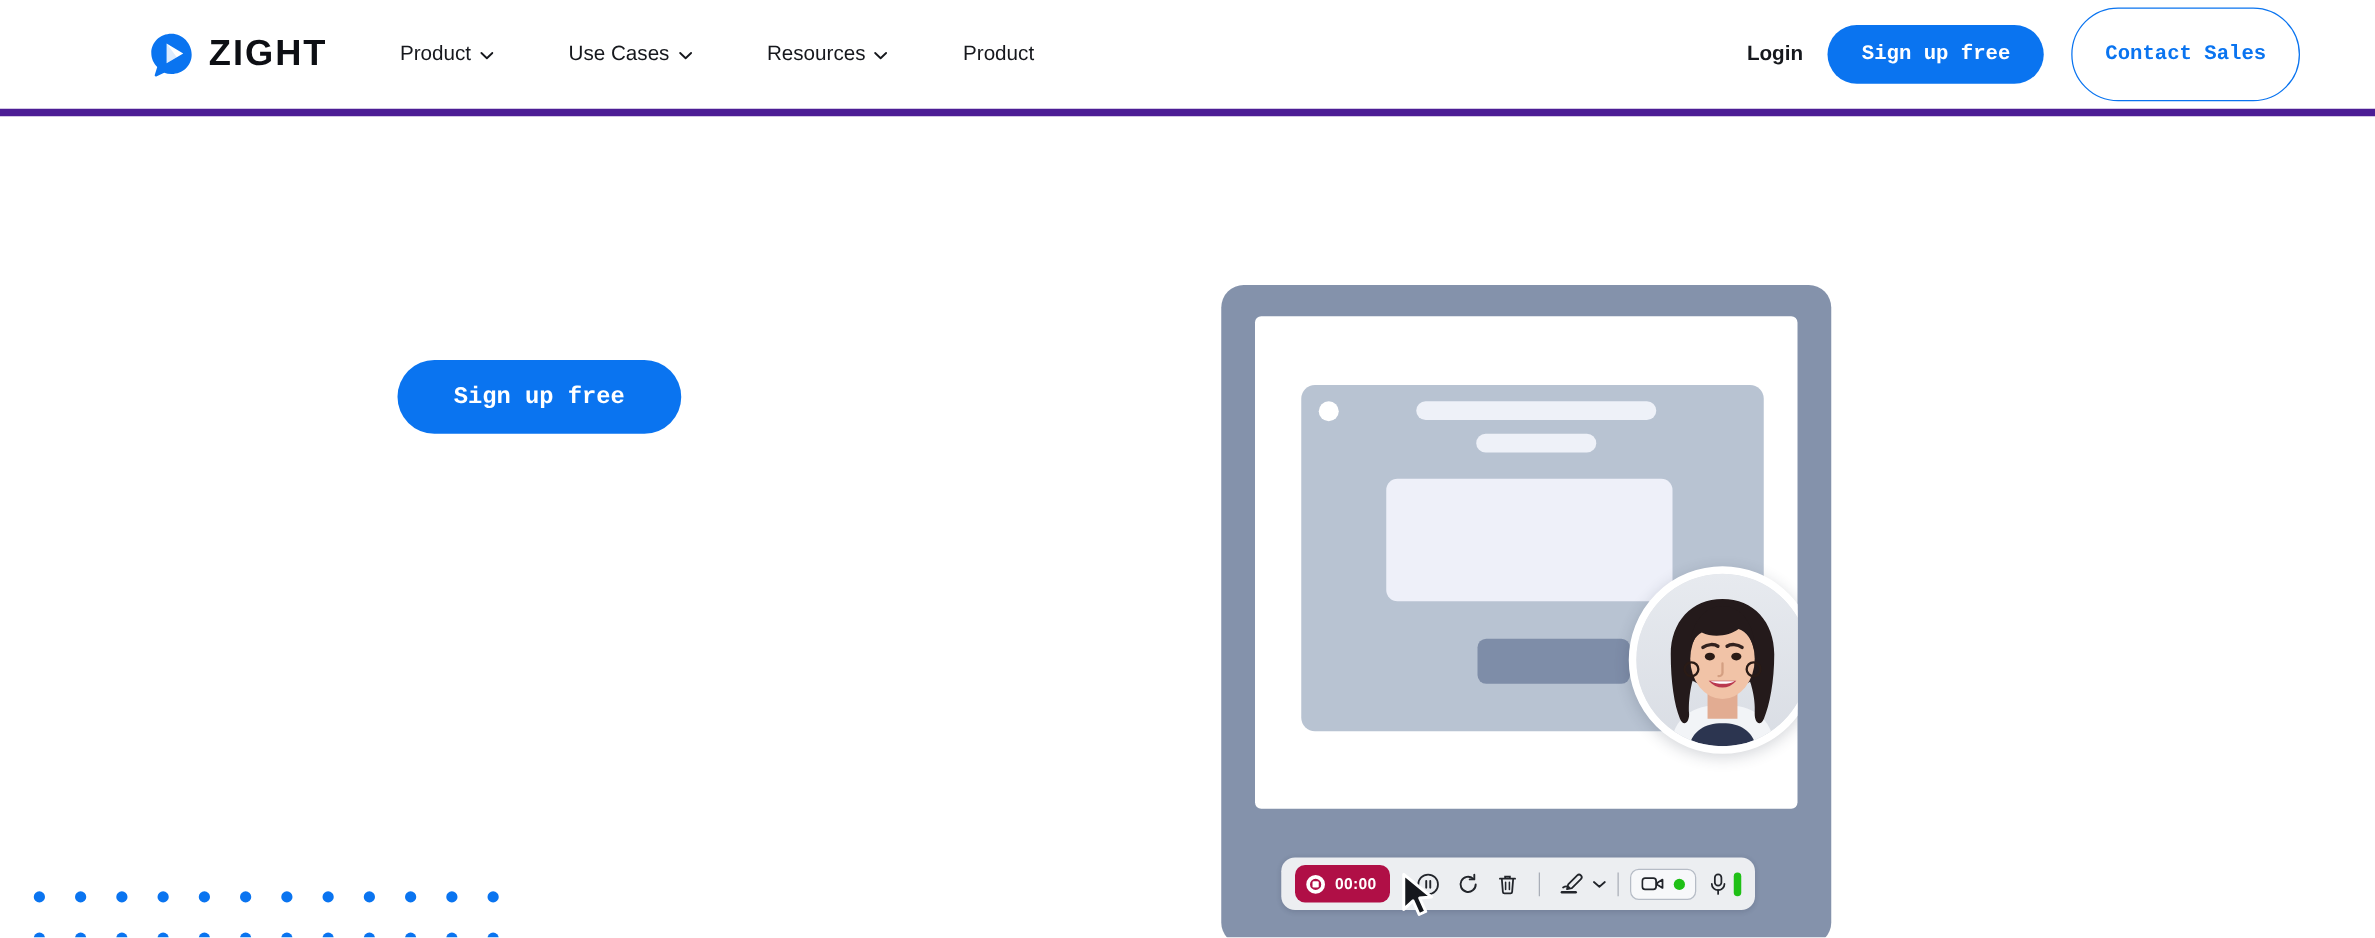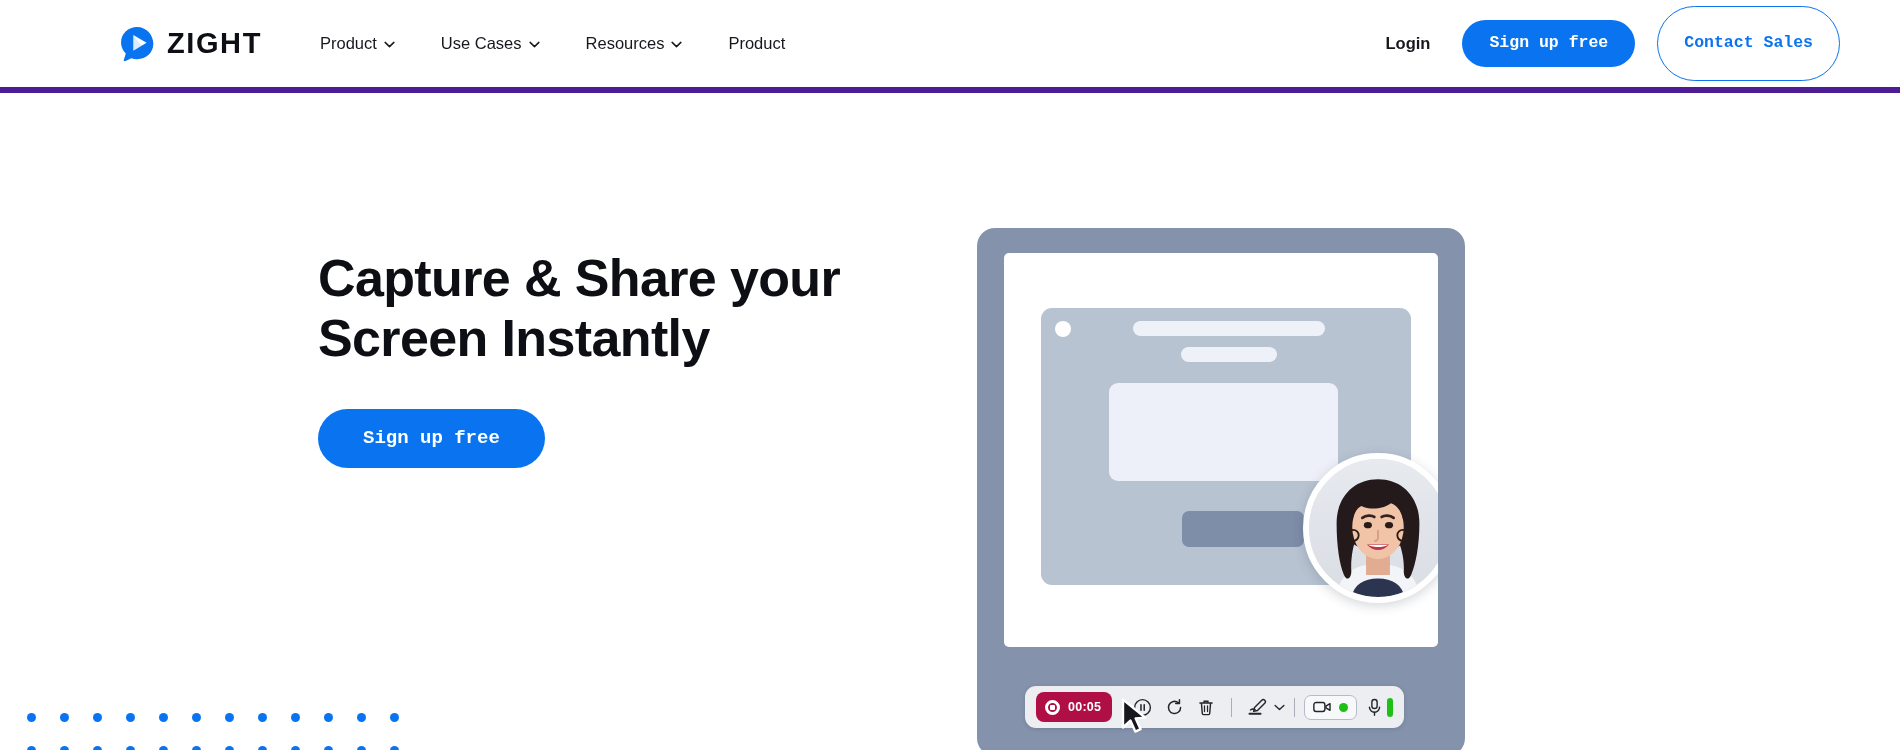--- a/index.html
+++ b/index.html
@@ -40,21 +40,21 @@
   .brand-mark { width: 38px; height: 38px; display: block; flex: none; }
   .brand-word {
     font-size: 29px;
     font-weight: 700;
     letter-spacing: 0.055em;
     color: #0d0f14;
     line-height: 1;
     white-space: nowrap;
   }
 
-  .nav { display: flex; align-items: center; gap: 4px; }
+  .nav { display: flex; align-items: center; gap: 18px; }
   .nav-item {
     display: flex;
     align-items: center;
     gap: 7px;
     font-size: 16.5px;
     font-weight: 500;
     color: #16181d;
     padding: 10px 21px;
     cursor: pointer;
     white-space: nowrap;
@@ -75,21 +75,21 @@
     gap: 0;
   }
   .login-link {
     font-size: 16.5px;
     font-weight: 600;
     color: #16181d;
     cursor: pointer;
     text-decoration: none;
     white-space: nowrap;
     padding: 8px 4px;
-    margin-right: 28px;
+    margin-right: 16px;
   }
   .btn {
     border: none;
     font-family: Liberation Mono, monospace;
     cursor: pointer;
     white-space: nowrap;
     line-height: 1;
   }
   .btn-primary {
     background: #0a74f0;
@@ -386,24 +386,20 @@
     <a class="login-link">Login</a>
     <button class="btn btn-primary">Sign up free</button>
     <button class="btn btn-outline">Contact Sales</button>
   </div>
 
 </header>
 
 <main class="hero">
 
   <div class="hero-copy">
-    <h1 class="hero-title">
-      <span>Capture &amp; Share your</span><br>
-      <span>Screen Instantly</span>
-    </h1>
     <button class="btn hero-cta">Sign up free</button>
   </div>
 
   <div class="dot-grid" id="dot-grid" style="grid-template-columns: repeat(12, 33px); grid-auto-rows: 33px;">
       <span class="dot" style="width: 9px; height: 9px; background: rgb(10, 116, 240);"></span>
       <span class="dot" style="width: 9px; height: 9px; background: rgb(10, 116, 240);"></span>
       <span class="dot" style="width: 9px; height: 9px; background: rgb(10, 116, 240);"></span>
       <span class="dot" style="width: 9px; height: 9px; background: rgb(10, 116, 240);"></span>
       <span class="dot" style="width: 9px; height: 9px; background: rgb(10, 116, 240);"></span>
       <span class="dot" style="width: 9px; height: 9px; background: rgb(10, 116, 240);"></span>
@@ -481,21 +477,21 @@
       </div>
 
     </div>
 
     <div class="rec-bar">
 
       <div class="stop-btn">
         <span class="stop-glyph">
           <span class="stop-sq"></span>
         </span>
-        <span class="rec-time">00:05</span>
+        <span class="rec-time">00:00</span>
       </div>
 
       <div class="tool-ico">
         <svg width="19" height="19" viewBox="0 0 20 20">
           <circle cx="10" cy="10" r="8.3" fill="none" stroke="#22252b" stroke-width="1.5"></circle>
           <rect x="7.6" y="6.4" width="1.6" height="7.2" rx="0.7" fill="#22252b"></rect>
           <rect x="11" y="6.4" width="1.6" height="7.2" rx="0.7" fill="#22252b"></rect>
         </svg>
       </div>
 

